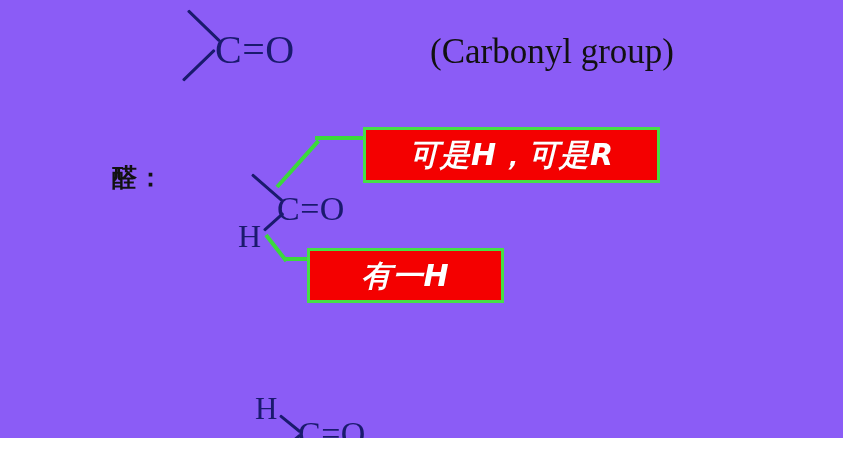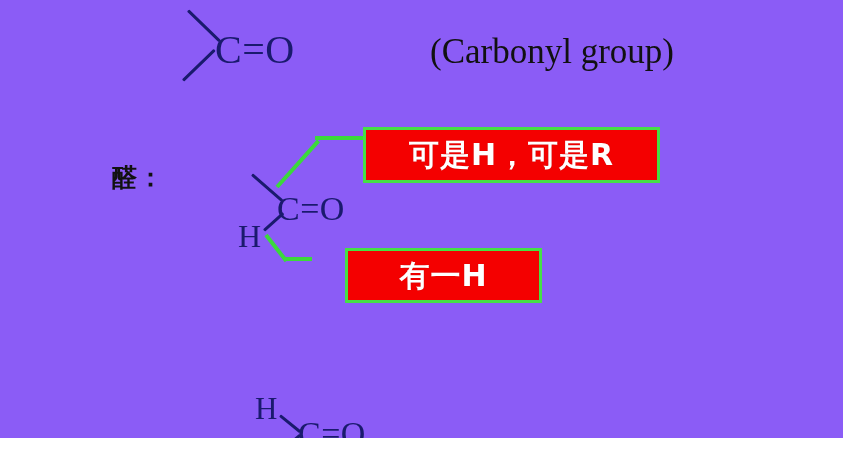--- a/index.html
+++ b/index.html
@@ -66,20 +66,21 @@
 
   
   .callout {
     position: absolute;
     background: #f40000;
     border: 3px solid #45e045;
     box-sizing: border-box;
     display: flex;
     align-items: center;
     justify-content: center;
+    font-style: italic;
   }
   .callout span {
     color: #ffffff;
     font-family: "DejaVu Sans", "Liberation Sans", sans-serif;
     font-weight: bold;
     white-space: pre;
     line-height: 1;
     text-shadow: 0 0 1px rgba(0,0,0,0.25);
   }
   .callout .mixed {
@@ -123,21 +124,21 @@
 
   <div>
     <div class="leader" style="left:266px; top:233px; width:33px; transform:rotate(52deg);"></div>
     <div class="leader-h" style="left:286px; top:257px; width:26px;"></div>
   </div>
 
   <div class="callout" style="left:363px; top:127px; width:297px; height:56px;">
     <span class="mixed" style="font-size:30px; letter-spacing:1px;">可是H，可是R</span>
   </div>
 
-  <div class="callout" style="left:307px; top:248px; width:197px; height:55px;margin-left:38px;">
+  <div class="callout" style="left:307px; top:248px; width:197px; height:55px;">
     <span class="mixed" style="font-size:30px; letter-spacing:1px;">有一H</span>
   </div>
 
   <div>
     <div class="abs chem" style="left:255px; top:393px; font-size:31px;">H</div>
 
     <div class="bond" style="left:280px; top:414px; width:26px; transform:rotate(39deg);"></div>
 
     <div class="abs chem" style="left:255px; top:447px; font-size:31px;">H</div>
 

